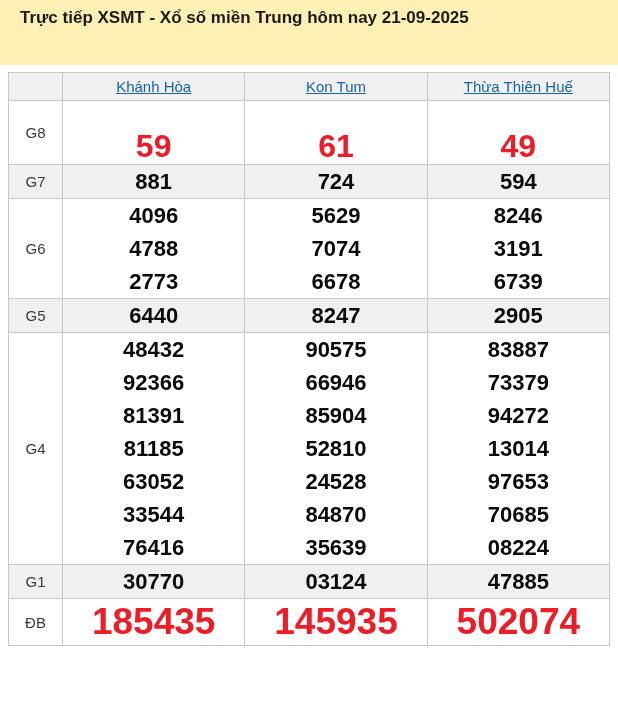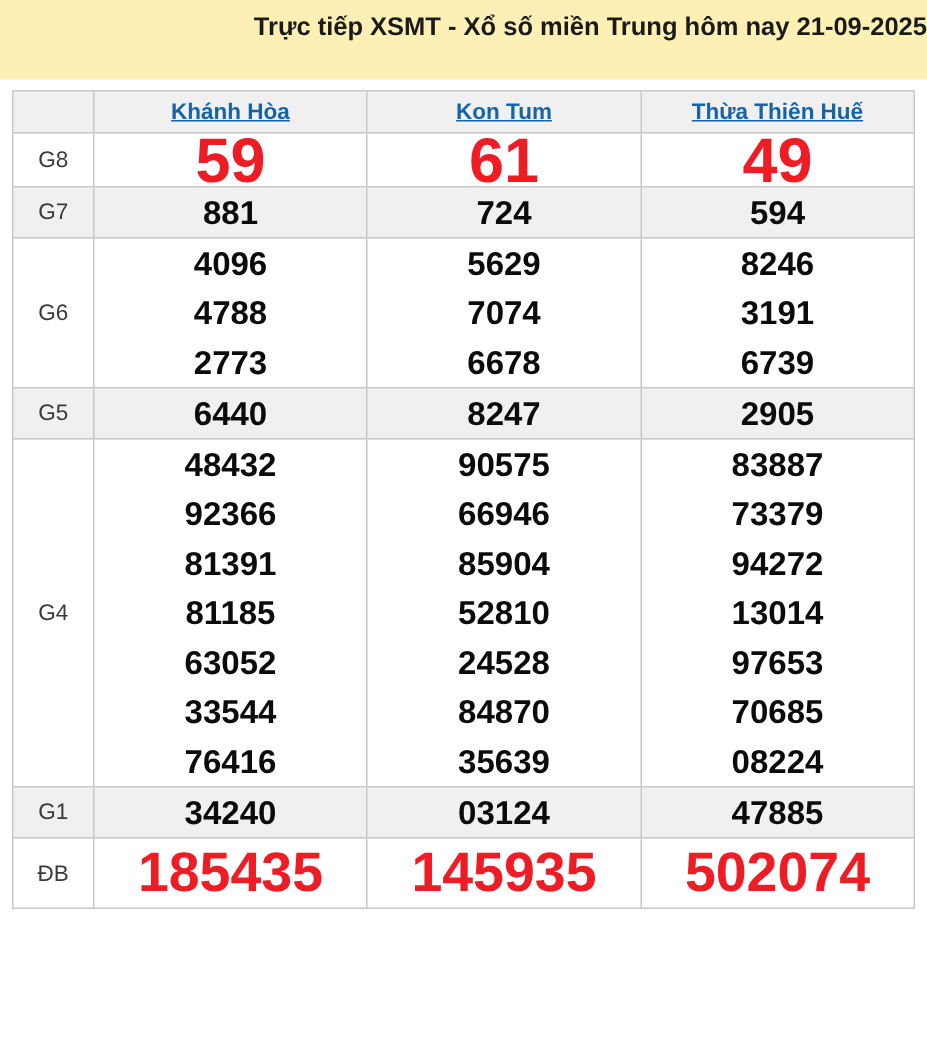--- a/index.html
+++ b/index.html
@@ -12,23 +12,23 @@
   }
   * { box-sizing: border-box; }
   html, body {
     margin: 0; padding: 0;
     width: 618px;
     background: #ffffff;
     font-family: "Liberation Sans", sans-serif;
   }
   .banner {
     width: 618px;
-    height: 53px;
+    height: 65px;
     background: var(--yellow);
-    text-align: right;
+    text-align: left;
     padding-top: 7px;
     padding-left: 20px;
   }
   .page-title {
     font-size: 17px;
     font-weight: 700;
     color: #1a1a1a;
     line-height: 22px;
   }
   .breadcrumb {
@@ -57,41 +57,41 @@
   table.results td, table.results th {
     border: 1px solid var(--border);
     text-align: center;
     vertical-align: middle;
     padding: 0;
   }
   thead th {
     background: var(--stripe);
     height: 28px;
     font-size: 15px;
-    font-weight: 700;
+    font-weight: 400;
   }
   thead th a {
     color: var(--blue);
     text-decoration: underline;
     cursor: pointer;
   }
   tr.striped td { background: var(--stripe); margin-top: 21px; }
   td.label {
     font-size: 15px;
     font-weight: 400;
     color: #3a3a3a;
   }
   .num {
     font-weight: 700;
     font-size: 22px;
     color: #0b0b0b;
     line-height: 33px;
   }
   .num.red { color: var(--red); }
-  .num.lg { font-size: 42px; line-height: 35px; }
+  .num.lg { font-size: 32px; line-height: 35px; margin-top: 28px; }
   .num.xl { font-size: 37px; line-height: 46px; }
 </style>
 </head>
 <body>
 
 <div class="banner">
   <div class="page-title">Trực tiếp XSMT - Xổ số miền Trung hôm nay 21-09-2025</div>
 </div>
 
 <table class="results">
@@ -190,21 +190,21 @@
           <div class="num">94272</div>
           <div class="num">13014</div>
           <div class="num">97653</div>
           <div class="num">70685</div>
           <div class="num">08224</div>
         </td>
       </tr>
       <tr class="striped">
         <td class="label">G1</td>
         <td>
-          <div class="num">34240</div>
+          <div class="num">30770</div>
         </td>
         <td>
           <div class="num">03124</div>
         </td>
         <td>
           <div class="num">47885</div>
         </td>
       </tr>
       <tr>
         <td class="label">ĐB</td>

